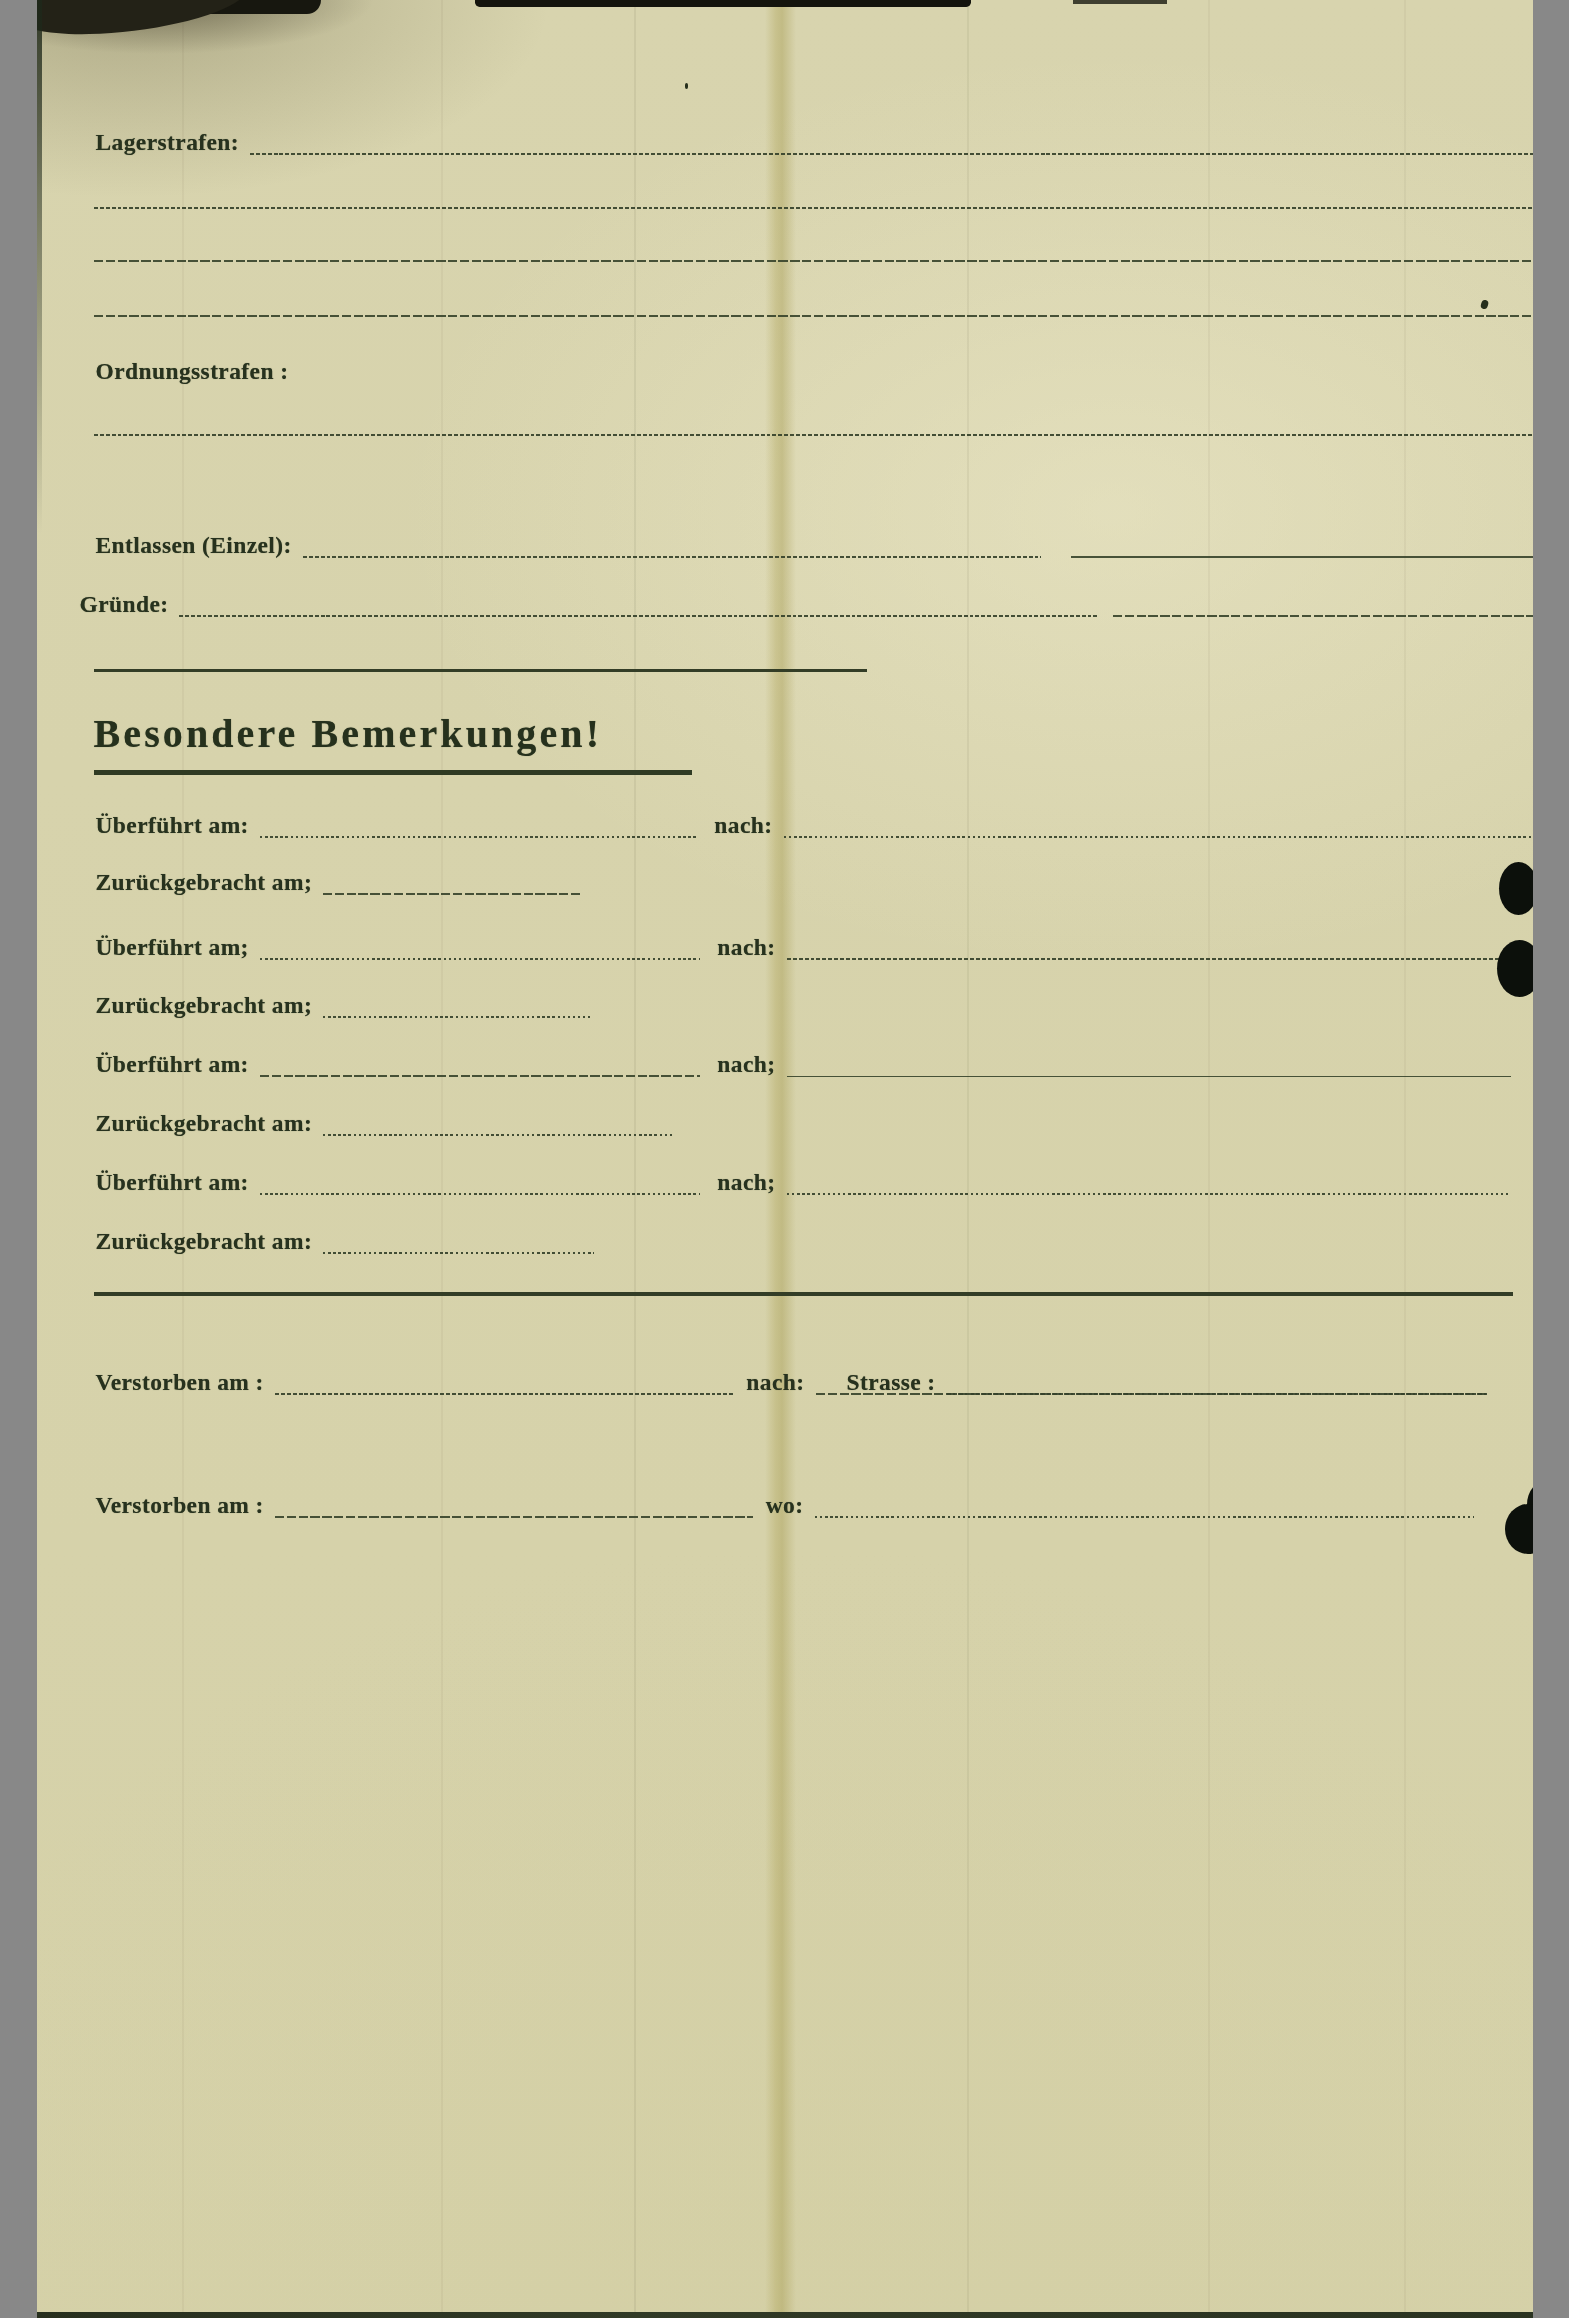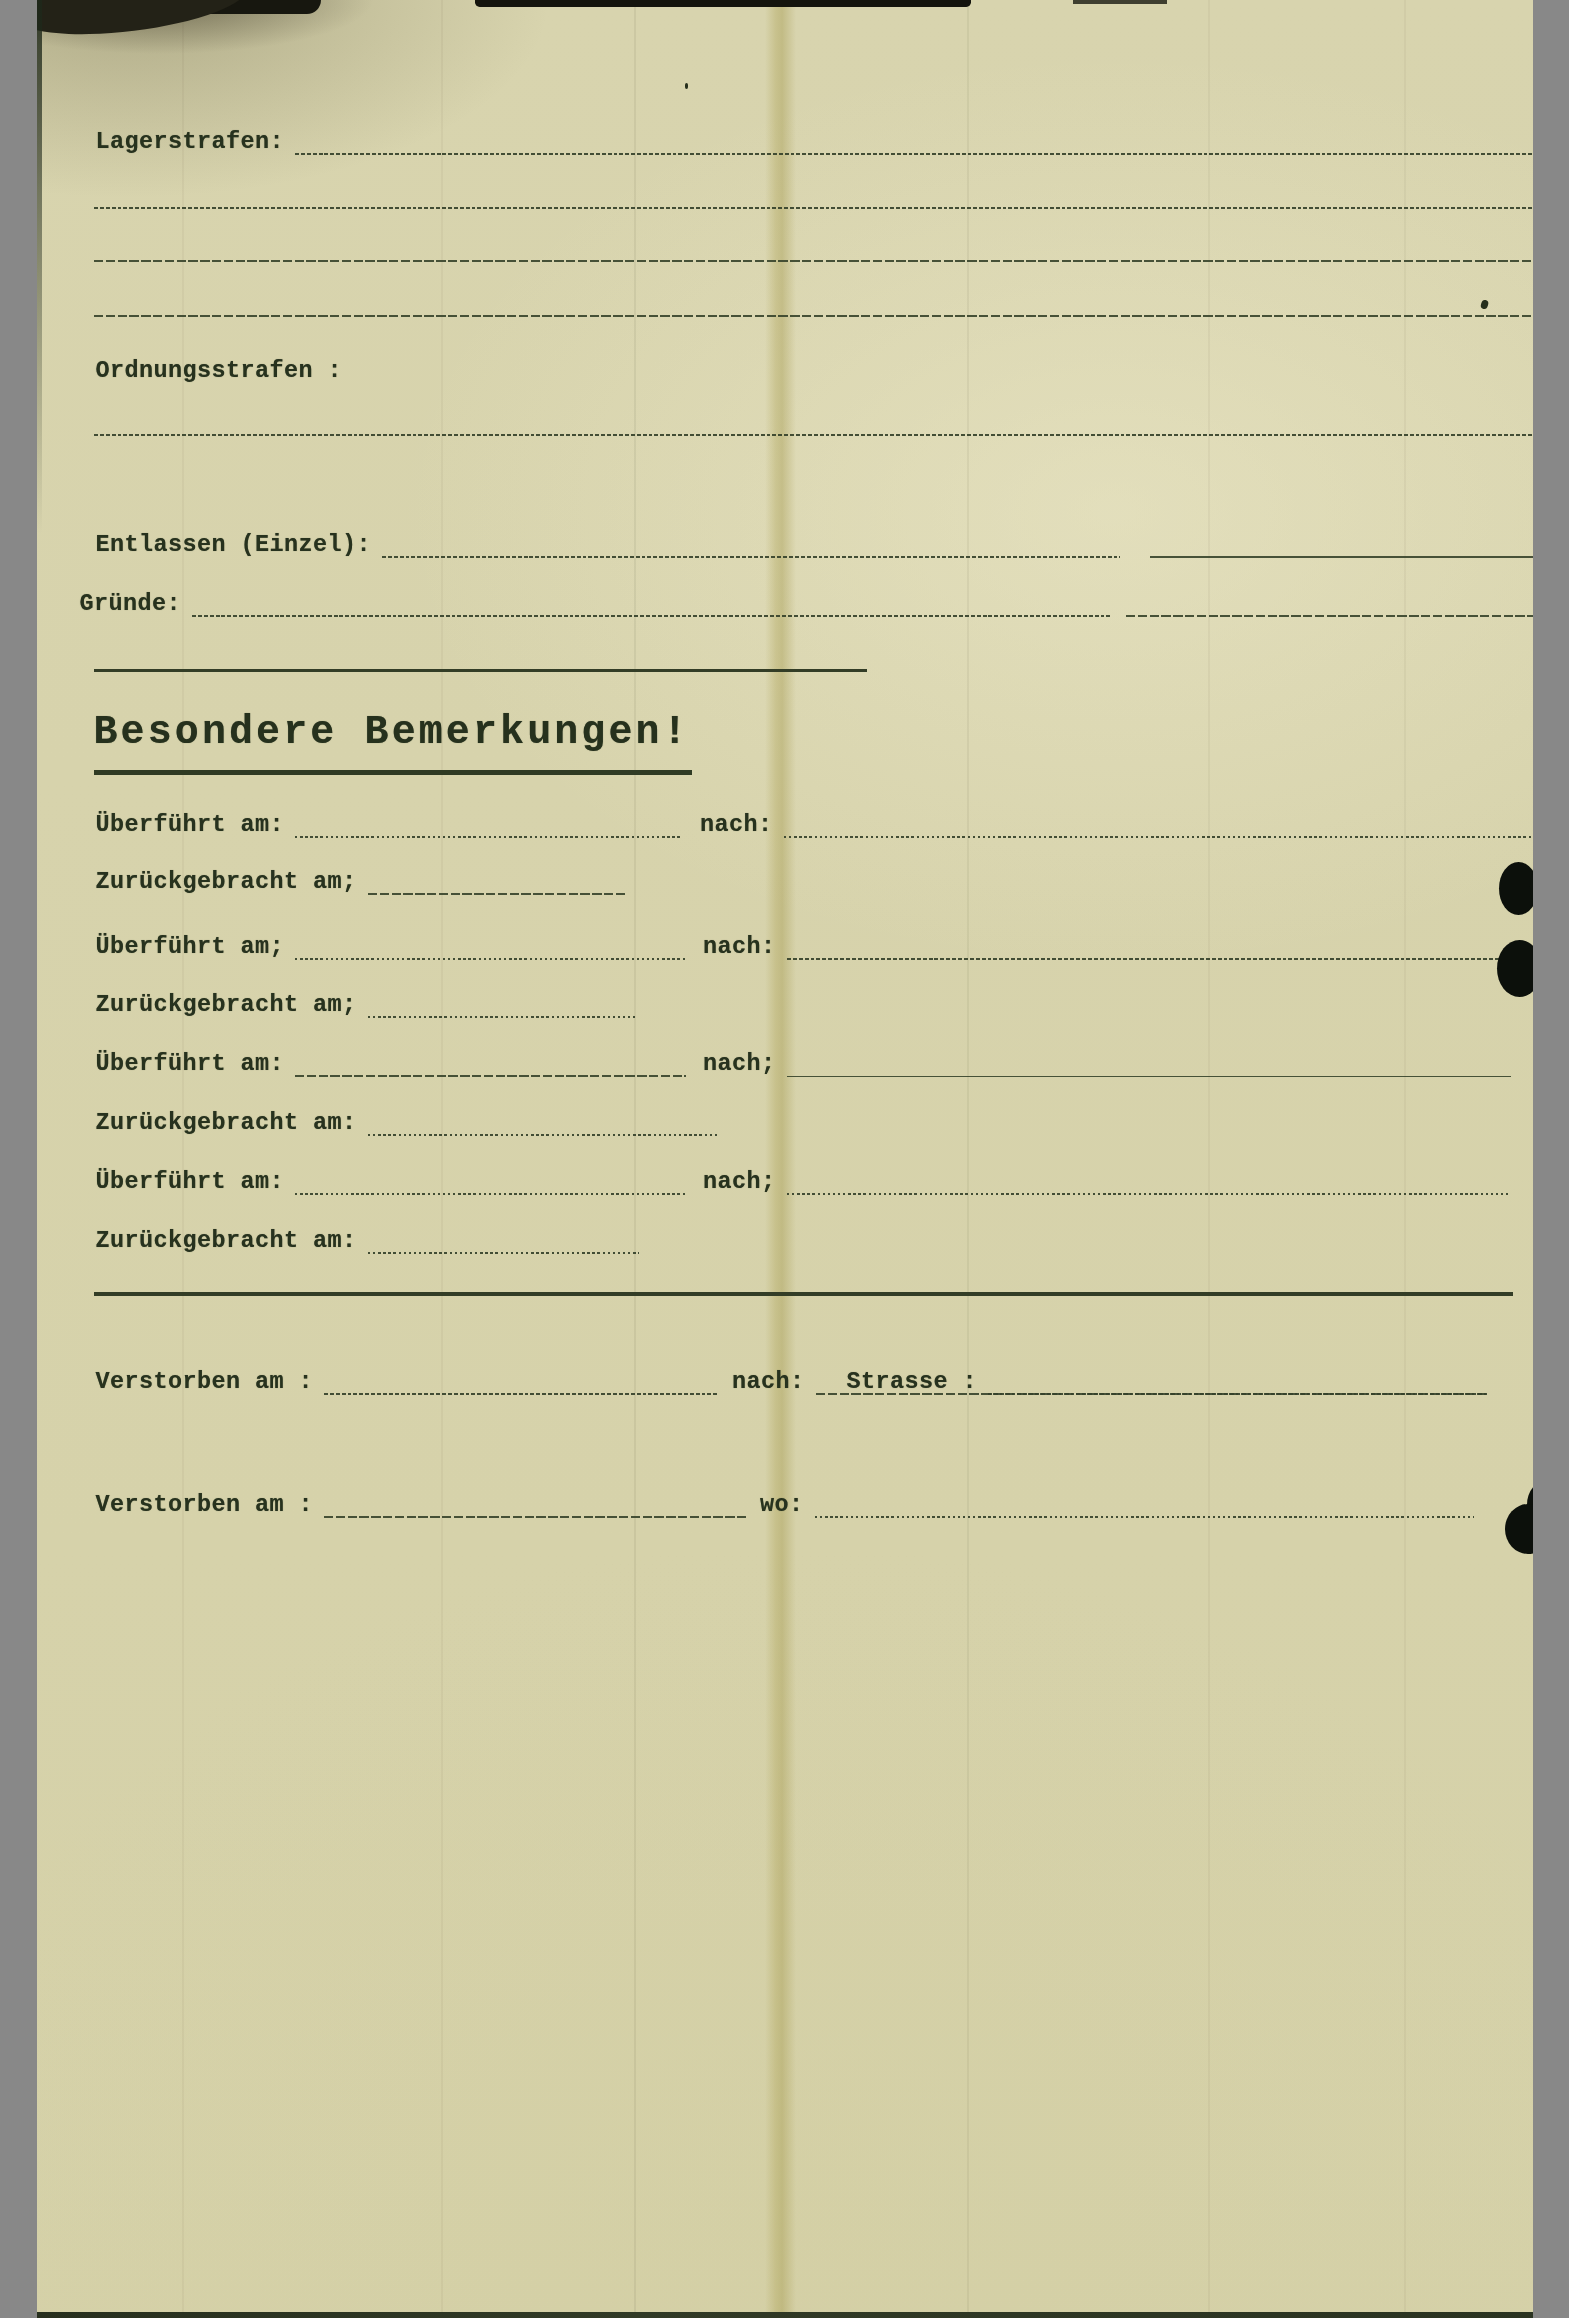--- a/index.html
+++ b/index.html
@@ -1,21 +1,21 @@
 <!DOCTYPE html>
 <html style="font-size:12.6px"><head>
 <meta charset="utf-8">
 <style>
   html,body{margin:0;padding:0;background:#888;}
   .page{
     position:relative;
     width:1496px;height:2319px;
     margin:0 auto;
     overflow:hidden;
-    font-family:Liberation Mono, monospace;
+    font-family:Liberation Serif, serif;
     background:
       radial-gradient(1099px 706px at 72% 22%, rgba(240,236,206,.45), rgba(240,236,206,0) 65%),
       radial-gradient(706px 330px at 6% 0%, rgba(82,76,48,.30), rgba(82,76,48,0) 60%),
       radial-gradient(1256px 942px at 50% 95%, rgba(210,205,160,.35), rgba(210,205,160,0) 70%),
       linear-gradient(#d8d4ae,#d5d1a8);
   }
   
   .fold-band{position:absolute;top:0;bottom:0;left:728px;width:31px;
     background:linear-gradient(90deg, rgba(178,168,96,0) 0%, rgba(178,168,96,.42) 35%, rgba(170,160,88,.48) 55%, rgba(178,168,96,0) 100%);}
   .streak{position:absolute;top:0;bottom:0;width:2.4px;background:rgba(70,65,40,.05);}

